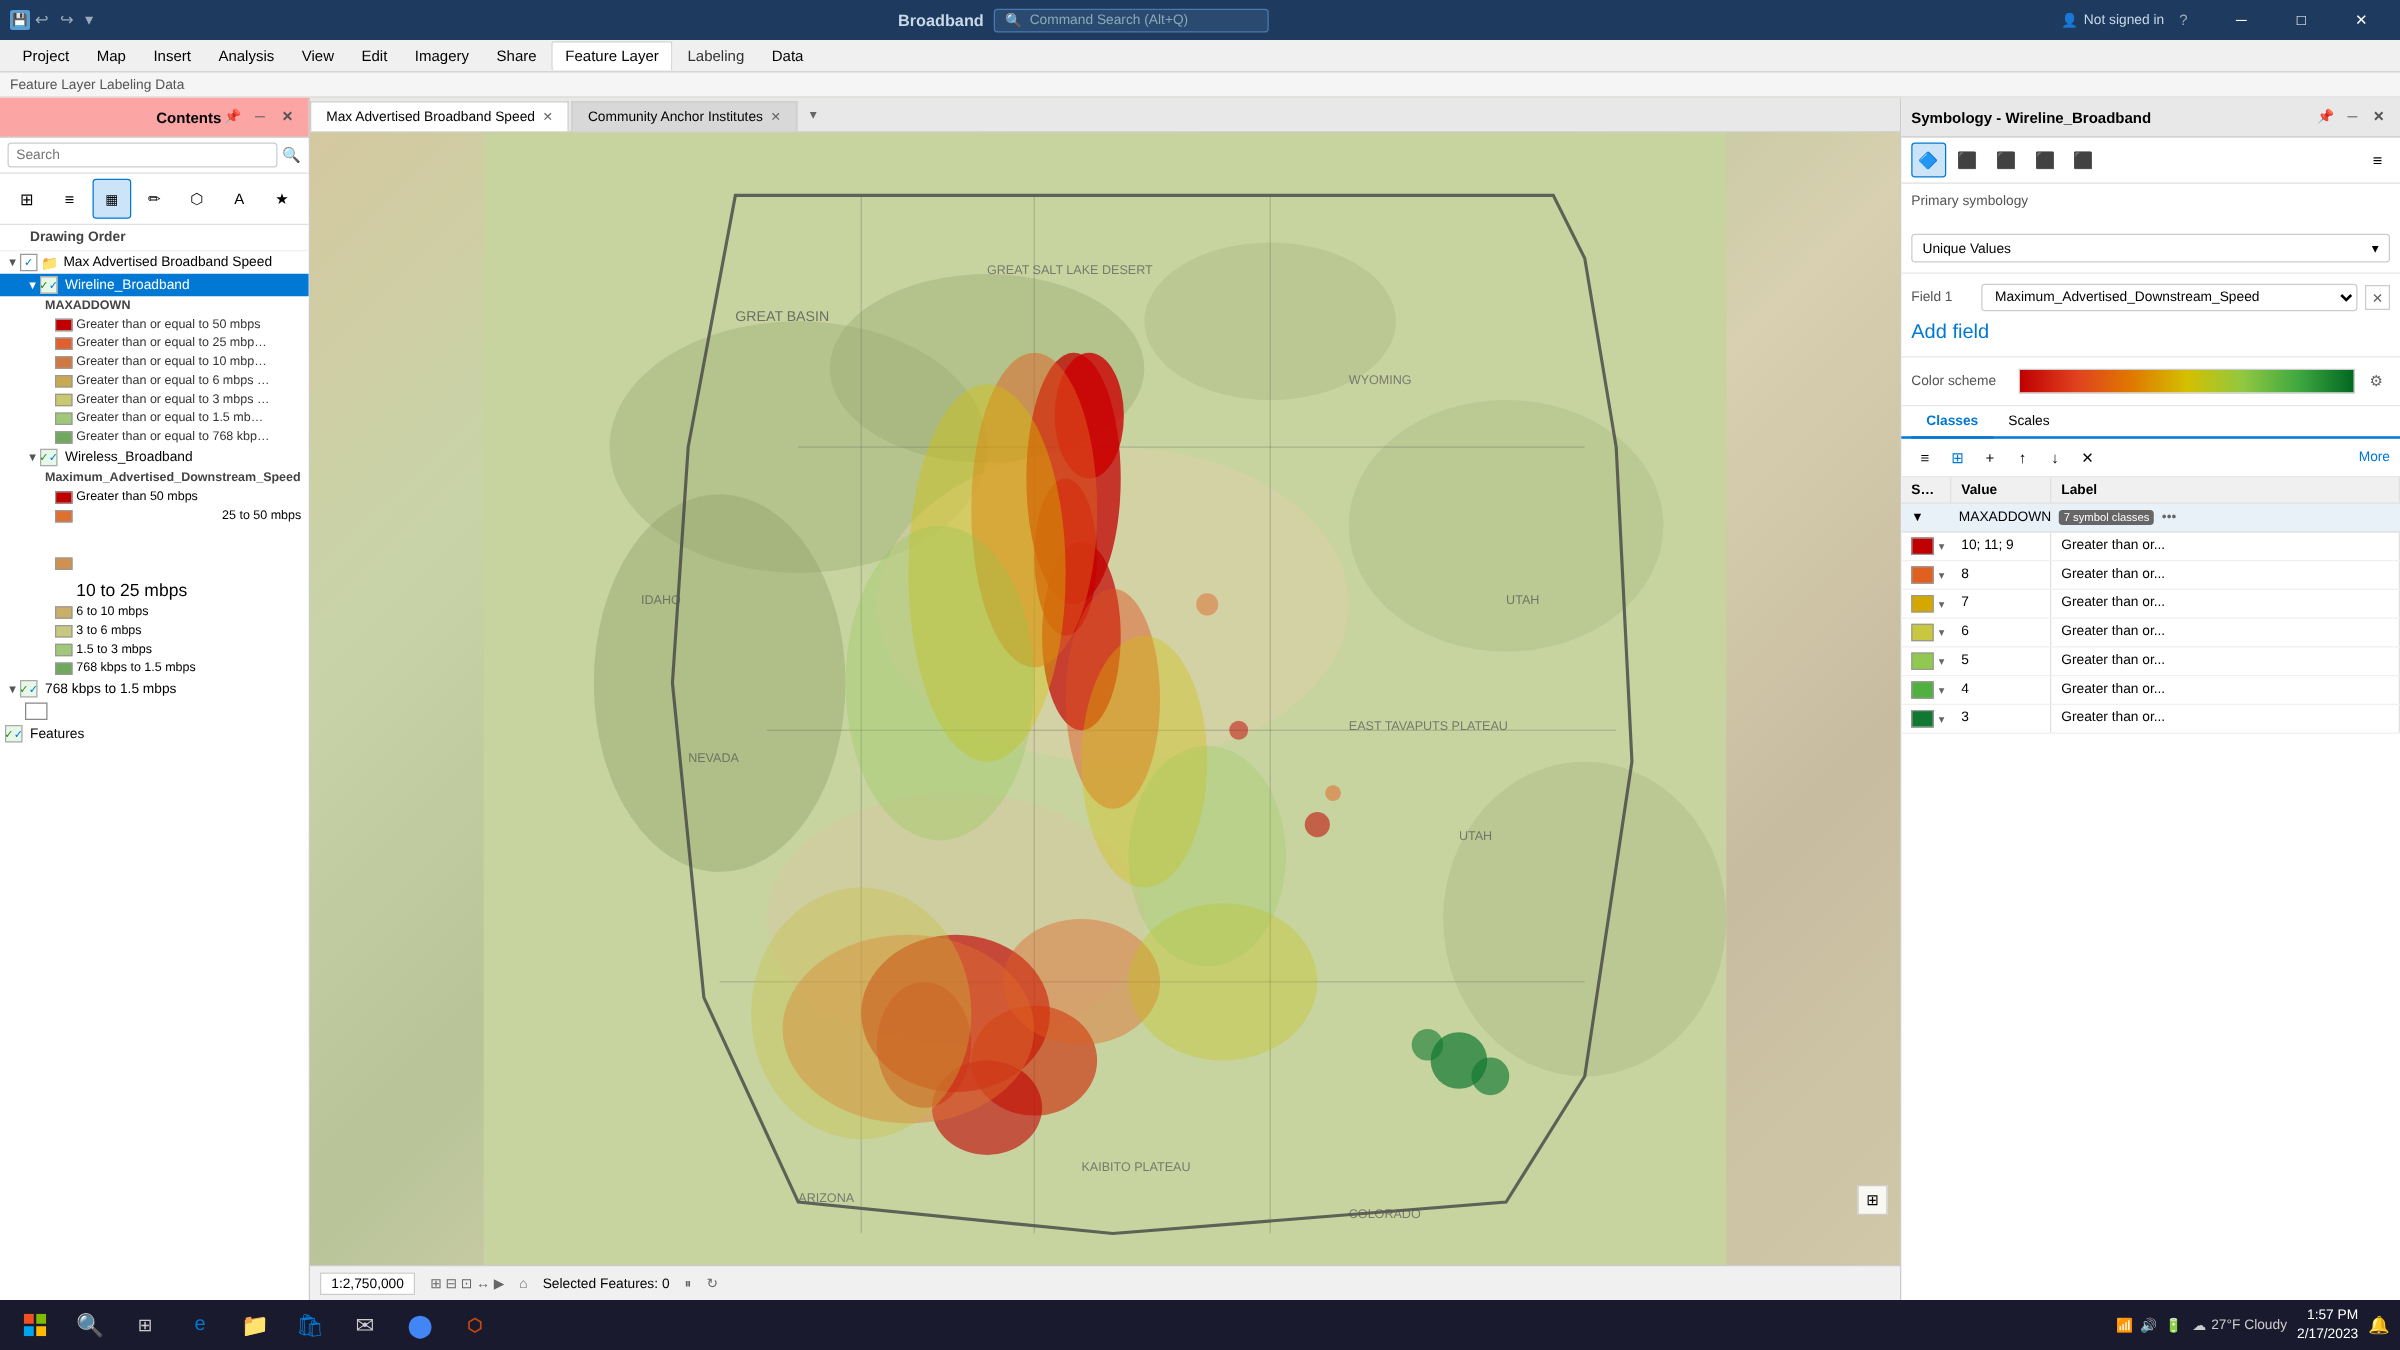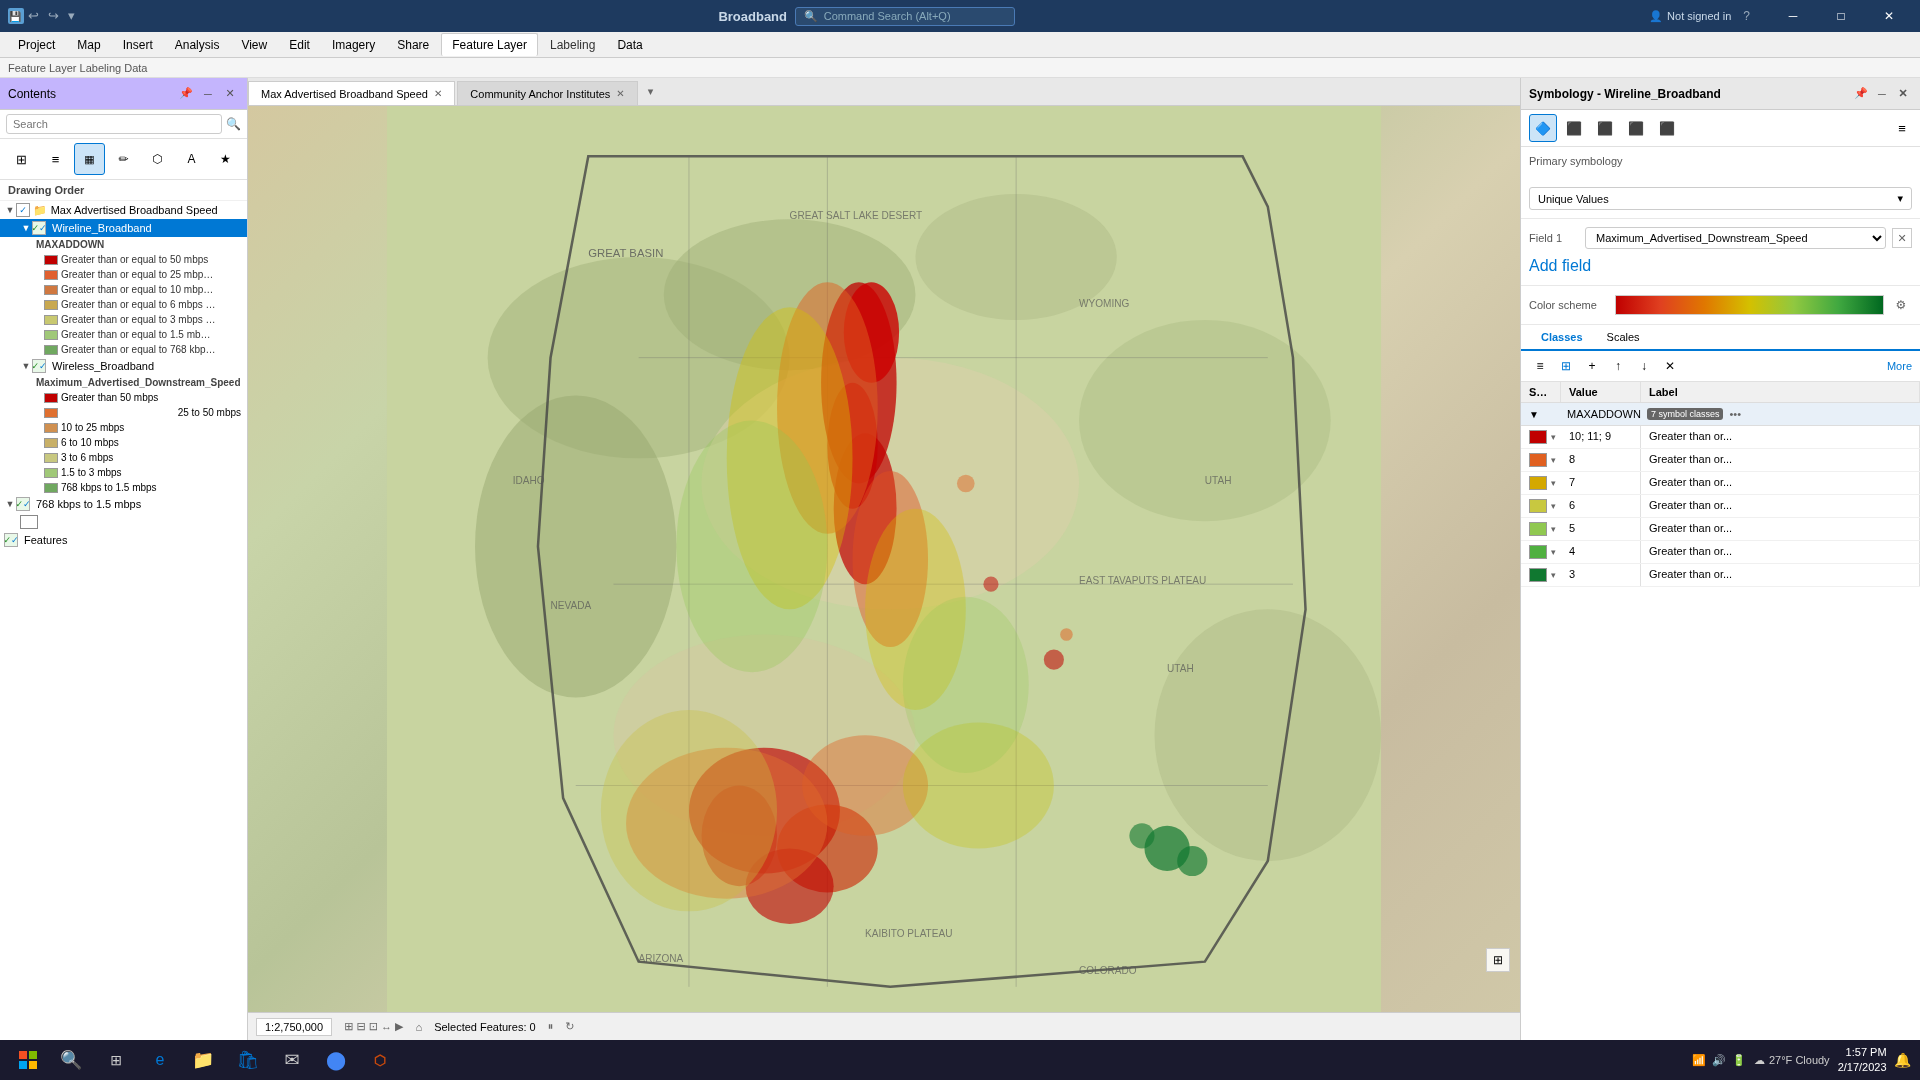--- a/index.html
+++ b/index.html
@@ -59,27 +59,27 @@
     .contents-panel {
       width: 248px;
       background: white;
       border-right: 1px solid #ccc;
       display: flex;
       flex-direction: column;
       flex-shrink: 0;
     }
     .panel-header {
       height: 32px;
-      background: #c4b5fd;
+      background: #fca5a5;
       border-bottom: 1px solid #ccc;
       display: flex;
       align-items: center;
-      justify-content: space-between;
+      justify-content: flex-end;
       padding: 0 8px;
-      font-weight: 400;
+      font-weight: 700;
       font-size: 12px;
     }
     .panel-header-controls { display: flex; gap: 4px; }
     .panel-ctrl-btn { width: 18px; height: 18px; display: flex; align-items: center; justify-content: center; cursor: pointer; font-size: 11px; color: #555; }
 
     .search-bar {
       padding: 4px 6px;
       border-bottom: 1px solid #e0e0e0;
       display: flex;
       align-items: center;
@@ -99,21 +99,21 @@
       padding: 4px 6px;
       border-bottom: 1px solid #e0e0e0;
     }
 
     .contents-tree {
       flex: 1;
       overflow-y: auto;
       font-size: 11px;
     }
     .drawing-order-label {
-      padding: 4px 8px;
+      padding: 4px 24px;
       font-weight: 600;
       font-size: 11px;
       color: #444;
       border-bottom: 1px solid #f0f0f0;
     }
 
     .tree-item {
       padding: 2px 6px 2px 8px;
       display: flex;
       align-items: center;
@@ -568,21 +568,21 @@
       <div class="tree-item" style="padding-left:44px;">
         <div class="color-swatch" style="background:#c00000;"></div>
         <span style="font-size:10px;">Greater than 50 mbps</span>
       </div>
       <div class="tree-item" style="padding-left:44px;justify-content:space-between;">
         <div class="color-swatch" style="background:#e07030;"></div>
         <span style="font-size:10px;">25 to 50 mbps</span>
       </div>
       <div class="tree-item" style="padding-left:44px;">
         <div class="color-swatch" style="background:#d09050;"></div>
-        <span style="font-size:10px;">10 to 25 mbps</span>
+        <span style="font-size:14px;margin-top:42px;">10 to 25 mbps</span>
       </div>
       <div class="tree-item" style="padding-left:44px;">
         <div class="color-swatch" style="background:#c8b068;"></div>
         <span style="font-size:10px;">6 to 10 mbps</span>
       </div>
       <div class="tree-item" style="padding-left:44px;">
         <div class="color-swatch" style="background:#c8c880;"></div>
         <span style="font-size:10px;">3 to 6 mbps</span>
       </div>
       <div class="tree-item" style="padding-left:44px;">

